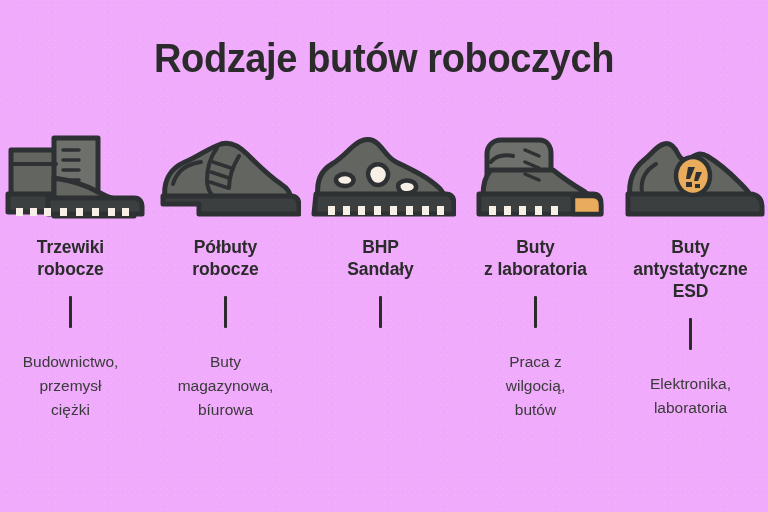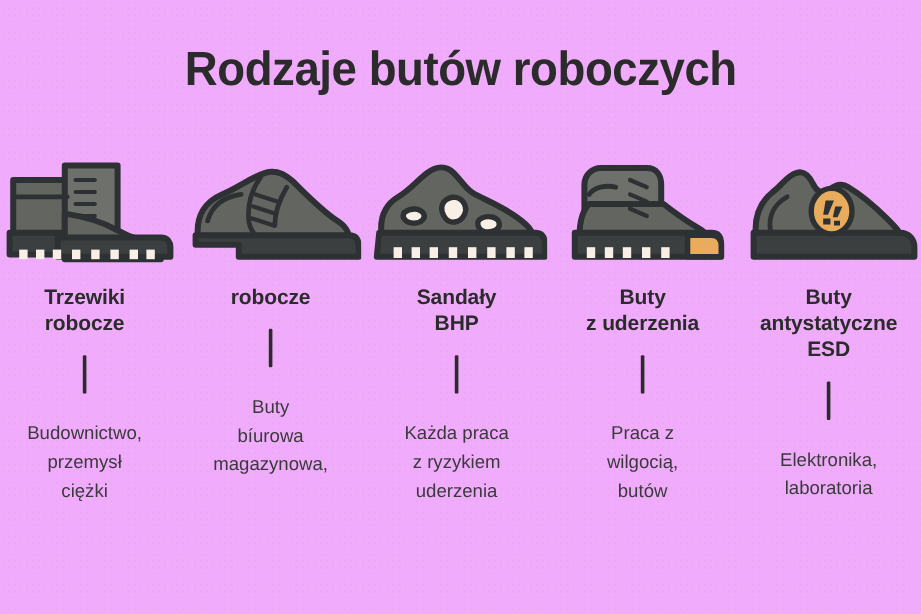--- a/index.html
+++ b/index.html
@@ -180,27 +180,28 @@
           <path d="M88 34 c-6 10 -10 22 -10 32" stroke="#2e3133" stroke-width="4" fill="none" stroke-linecap="round"></path>
 
           <g stroke="#2e3133" stroke-width="3.5" stroke-linecap="round">
             <path d="M62 40 l18 6"></path>
               <path d="M60 50 l18 6"></path>
               <path d="M59 60 l18 6"></path>
           </g>
         </svg>
       </div>
       <div class="label">
+        <div>Półbuty</div>
         <div>robocze</div>
       </div>
       <div class="divider"></div>
       <div class="desc">
         <div>Buty</div>
+        <div>magazynowa,</div>
         <div>bíurowa</div>
-        <div>magazynowa,</div>
       </div>
     </div>
 
     <div class="col col-3">
       <div class="art">
         <svg width="150" height="104" viewBox="0 0 150 104" aria-hidden="true">
           <g stroke="#2e3133" stroke-width="5" stroke-linejoin="round" stroke-linecap="round">
             <path d="M12 74 c-2 -16 4 -26 14 -32 c10 -6 16 -14 24 -20 c8 -6 16 -6 22 0 c8 8 10 14 18 18 c12 6 26 12 36 20 c8 6 12 10 12 16 z" fill="#636560"></path>
             <path d="M10 72 h130 c6 0 8 4 8 10 v10 h-140 z" fill="#3c3f40"></path>
           </g>
@@ -217,29 +218,24 @@
             <rect x="52" y="84" width="7" height="9"></rect>
             <rect x="68" y="84" width="7" height="9"></rect>
             <rect x="84" y="84" width="7" height="9"></rect>
             <rect x="100" y="84" width="7" height="9"></rect>
             <rect x="116" y="84" width="7" height="9"></rect>
             <rect x="131" y="84" width="7" height="9"></rect>
           </g>
         </svg>
       </div>
       <div class="label">
+        <div>BHP</div>
         <div>Sandały</div>
-        <div>BHP</div>
-      </div>
-      <div class="divider"></div>
-      <div class="desc">
-        <div>Każda praca</div>
-        <div>z ryzykiem</div>
-        <div>uderzenia</div>
-      </div>
+      </div>
+      <div class="divider"></div>
     </div>
 
     <div class="col col-4">
       <div class="art">
         <svg width="150" height="104" viewBox="0 0 150 104" aria-hidden="true">
           <g stroke="#2e3133" stroke-width="5" stroke-linejoin="round" stroke-linecap="round">
 
             <path d="M26 32 c0 -8 6 -14 14 -14 h38 c8 0 12 6 12 14 v30 h-64 z" fill="#6e706b"></path>
 
             <path d="M22 74 c0 -12 2 -20 8 -26 h62 c10 8 22 16 32 22 c6 4 8 8 8 12 z" fill="#636560"></path>
@@ -260,21 +256,21 @@
             <rect x="28" y="84" width="7" height="9"></rect>
             <rect x="43" y="84" width="7" height="9"></rect>
             <rect x="58" y="84" width="7" height="9"></rect>
             <rect x="74" y="84" width="7" height="9"></rect>
             <rect x="90" y="84" width="7" height="9"></rect>
           </g>
         </svg>
       </div>
       <div class="label">
         <div>Buty</div>
-        <div>z uderzenia</div>
+        <div>z laboratoria</div>
       </div>
       <div class="divider"></div>
       <div class="desc">
         <div>Praca z</div>
         <div>wilgocią,</div>
         <div>butów</div>
       </div>
     </div>
 
     <div class="col col-5">

